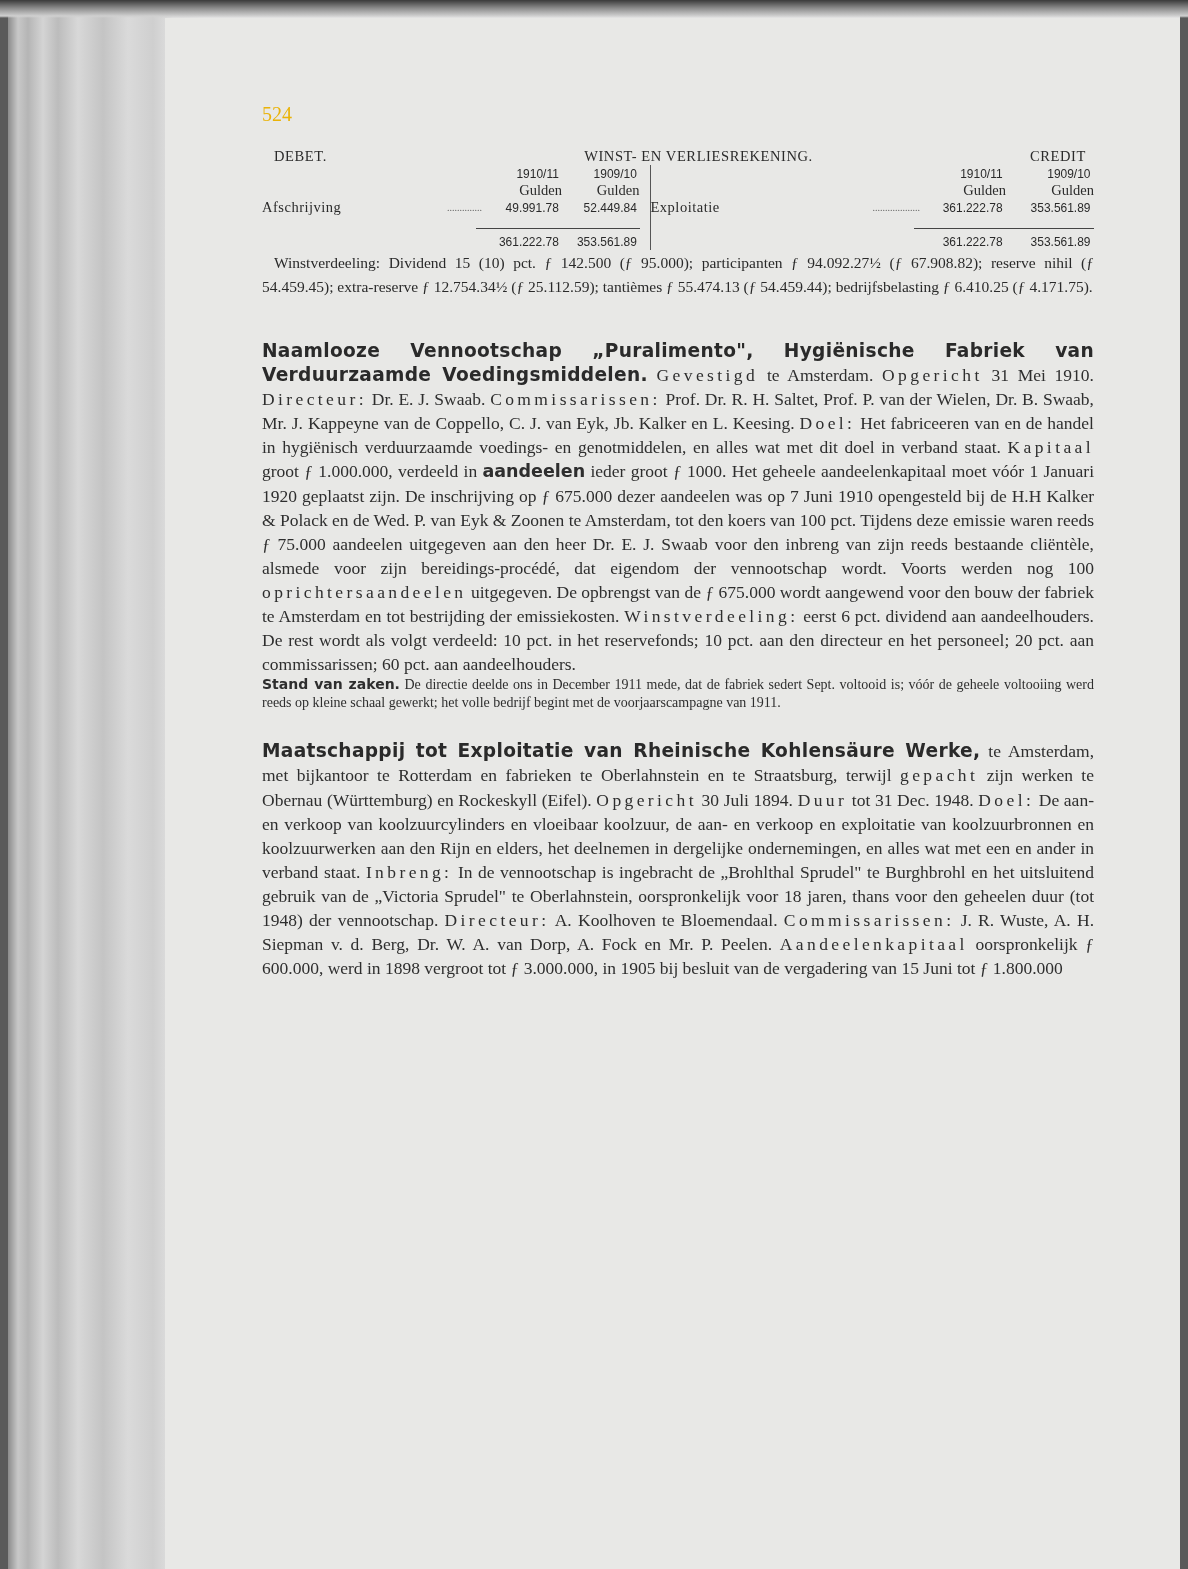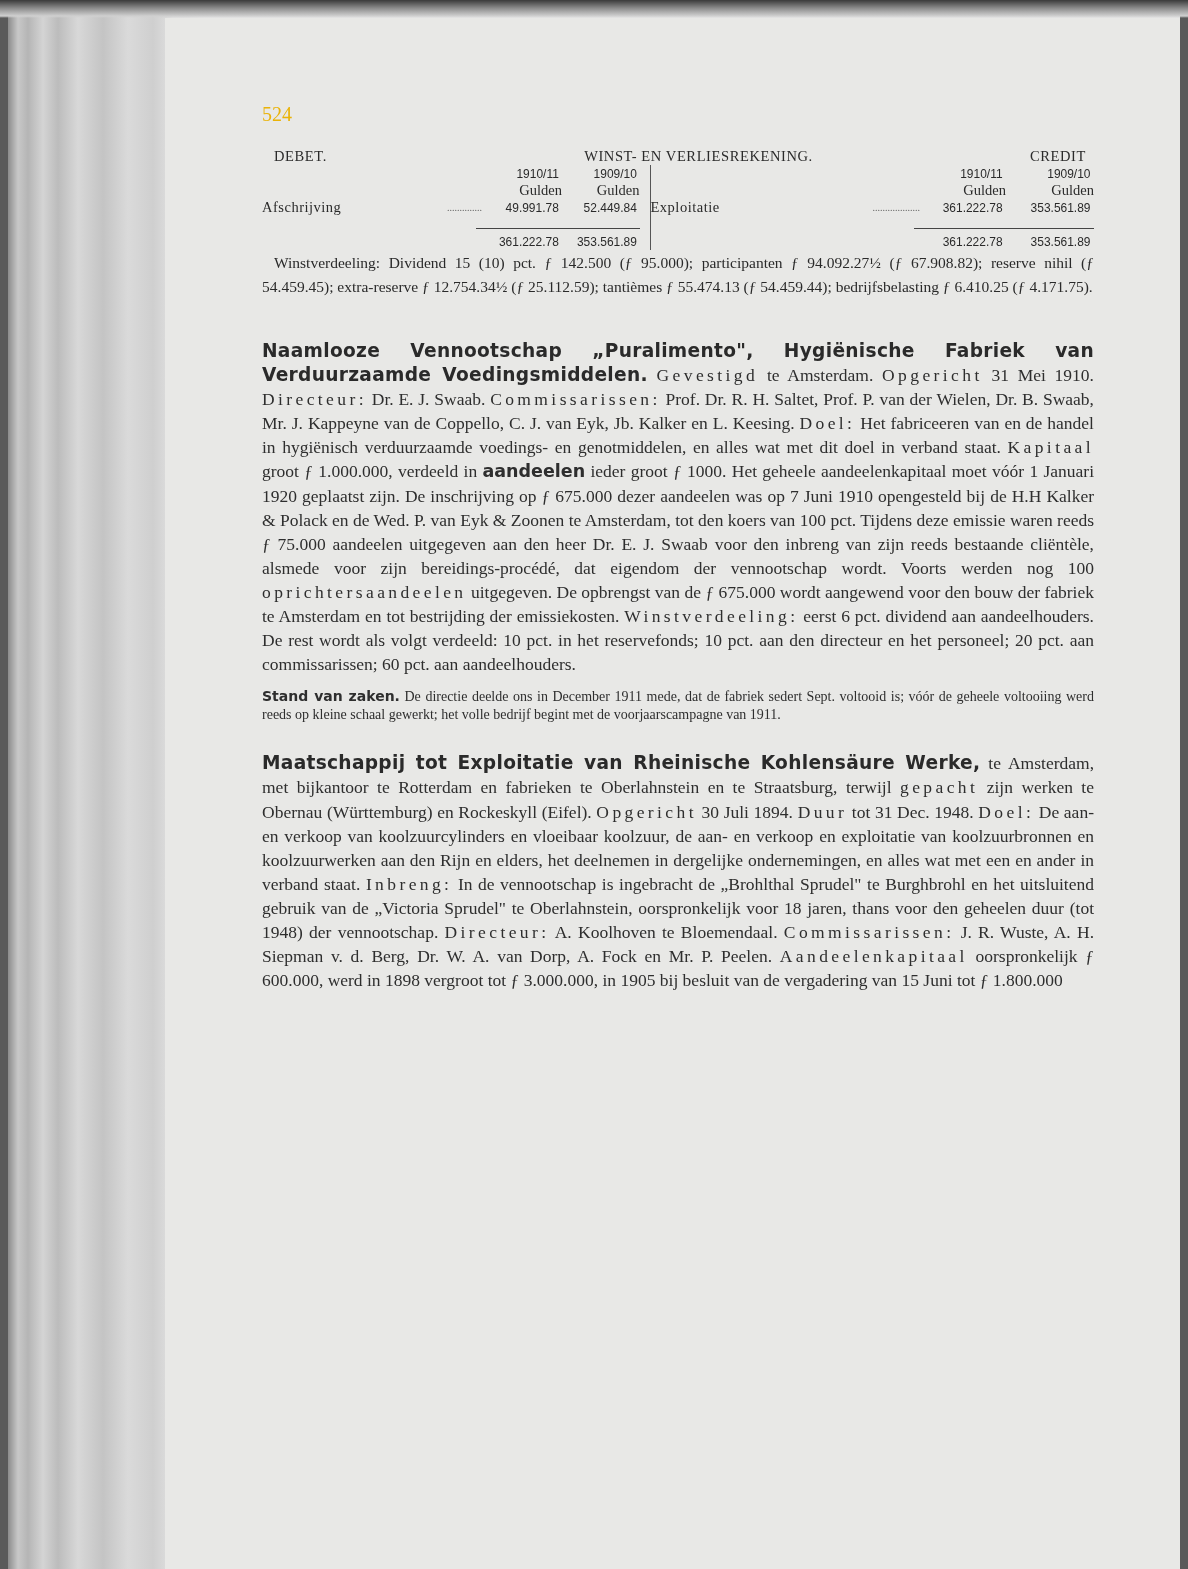--- a/index.html
+++ b/index.html
@@ -49,21 +49,21 @@
     }
     .para.small { font-size: 14px; line-height: 17.5px; }
     .company-title {
       font-family: "DejaVu Sans", sans-serif; font-weight: bold; font-size: 18.6px;
       letter-spacing: 0.3px; color: #2a2a2a;
     }
     .sp { letter-spacing: 3.4px; }
     .bold-sans { font-family: "DejaVu Sans", sans-serif; font-weight: bold; }
     .center-line { text-align: center; font-family: "Liberation Serif", serif; font-size: 14px; margin: 4px 0 0 0; padding-left: 110px; }
     .block1 { margin-top: 40px; }
-    .block-stand { margin-top: 12px; }
+    .block-stand { }
     .block2 { margin-top: 28px; }
     .stand-title { font-family: "DejaVu Sans", sans-serif; font-weight: bold; font-size: 14px; }
     .winst-para { font-family: "Liberation Serif", serif; font-size: 15.5px; line-height: 24px; text-align: justify; margin: 1px 0 0 0; }
   </style>
 </head>
 <body>
 
 <div class="page-stack"></div>
 <div class="page-top-edge"></div>
 <div class="page"></div>

